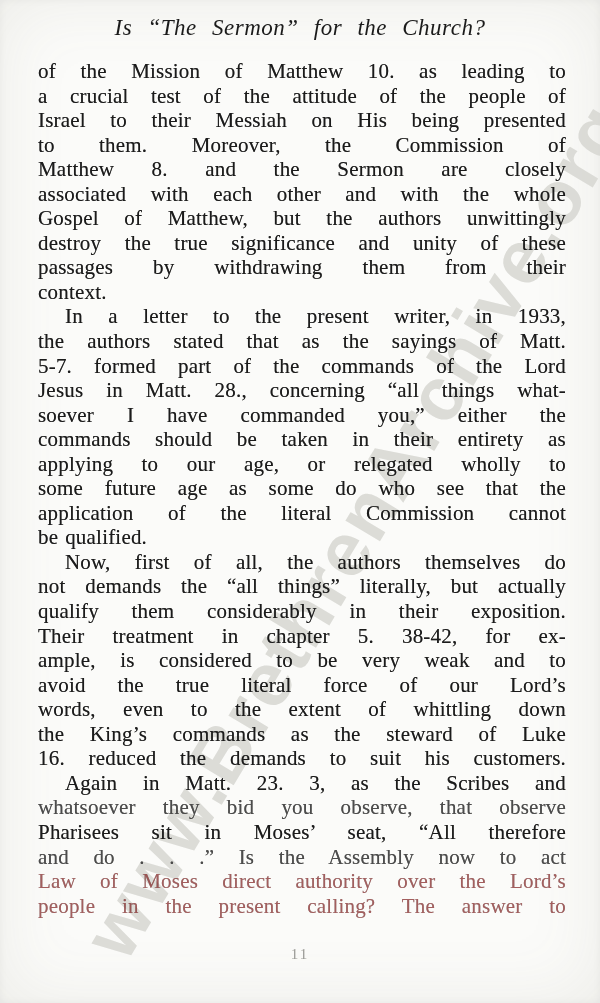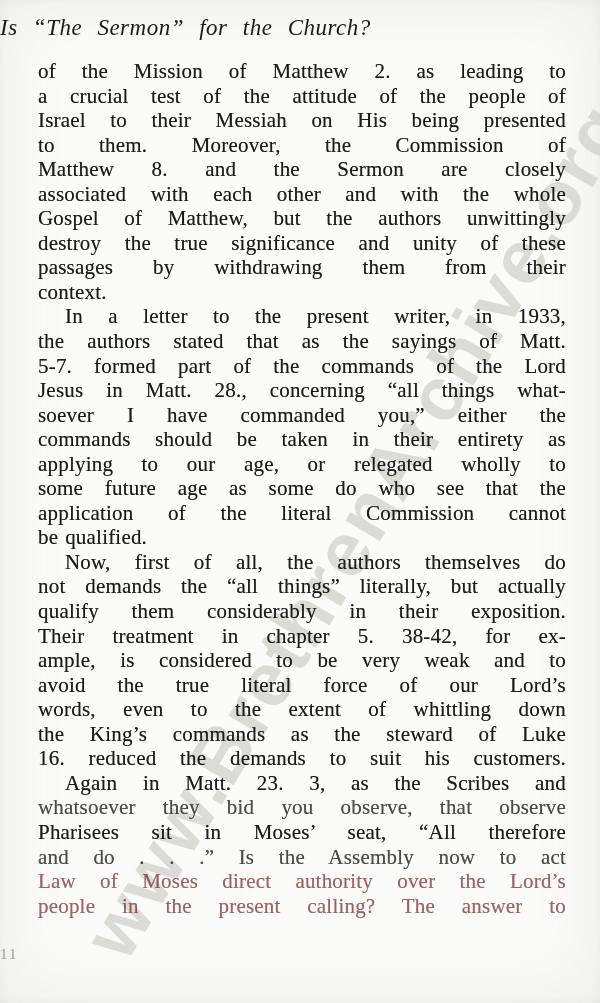--- a/index.html
+++ b/index.html
@@ -32,21 +32,21 @@
     opacity: 0.85;
     z-index: 1;
     user-select: none;
   }
 
   .running-head {
     position: absolute;
     top: 15px;
     left: 0;
     right: 0;
-    text-align: left;
+    text-align: center;
     font-style: italic;
     font-size: 23px;
     word-spacing: 9px;
     letter-spacing: 0.5px;
     z-index: 2;
   }
 
   .body-text {
     position: absolute;
     left: 38px;
@@ -67,39 +67,39 @@
   
   .fade-1 { color: #3e3e3e; opacity: 0.92; filter: blur(0.2px); }
   .fade-2 { color: #4c4c4c; opacity: 0.82; filter: blur(0.4px); }
   .fade-3 { color: #7f1d1d; opacity: 0.70; filter: blur(0.6px); }
 
   .page-number {
     position: absolute;
     top: 946px;
     left: 0;
     right: 0;
-    text-align: left;
+    text-align: center;
     font-size: 15px;
     letter-spacing: 2px;
     color: #9a9a96;
     filter: blur(0.5px);
     z-index: 2;
   }
 </style>
 </head>
 <body>
 
 <div class="page">
   <div class="watermark">www.BrethrenArchive.org</div>
 
   <div class="running-head">Is “The Sermon” for the Church?</div>
 
   <div class="body-text">
       <div>
-        <div class="line">of the Mission of Matthew 2. as leading to</div>
+        <div class="line">of the Mission of Matthew 10. as leading to</div>
         <div class="line">a crucial test of the attitude of the people of</div>
         <div class="line">Israel to their Messiah on His being presented</div>
         <div class="line">to them. Moreover, the Commission of</div>
         <div class="line">Matthew 8. and the Sermon are closely</div>
         <div class="line">associated with each other and with the whole</div>
         <div class="line">Gospel of Matthew, but the authors unwittingly</div>
         <div class="line">destroy the true significance and unity of these</div>
         <div class="line">passages by withdrawing them from their</div>
         <div class="line flush">context.</div>
       </div>

